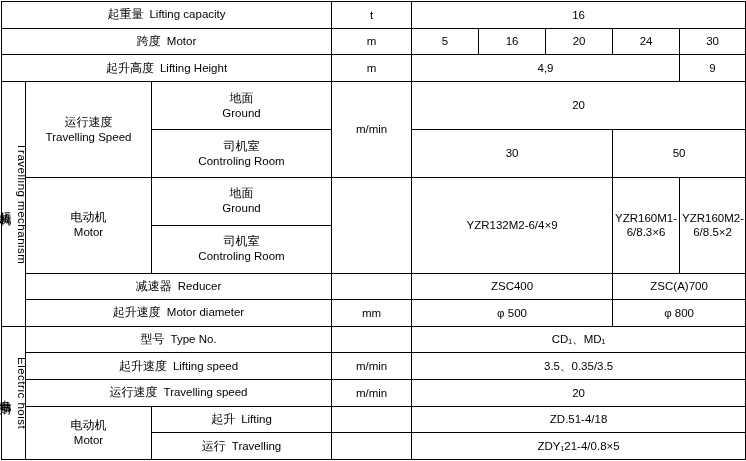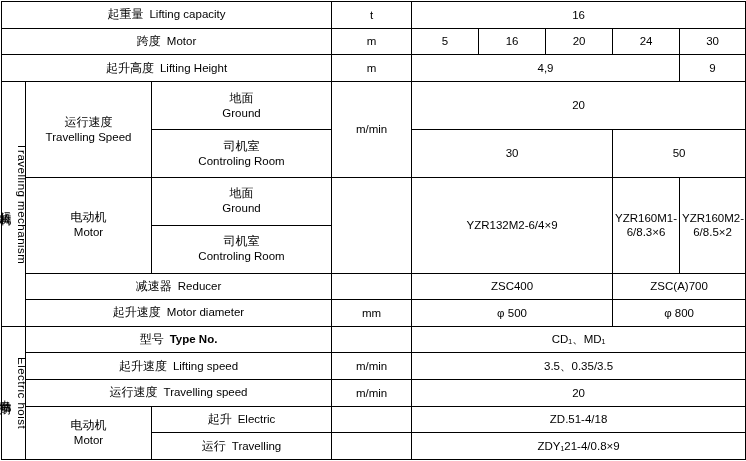--- a/index.html
+++ b/index.html
@@ -81,21 +81,21 @@
     text-orientation: mixed;
     letter-spacing: 0.5px;
   }
   .unit {
     font-size: 11.5px;
   }
   .small {
     font-size: 10px;
   }
   .bold {
-    font-weight: bold;
+    font-weight: normal;
   }
 </style>
 </head>
 <body>
 
 <div class="sheet">
   <table class="spec">
     <colgroup>
       <col style="width:24px">
       <col style="width:126px">
@@ -233,27 +233,27 @@
       <td class="unit">m/min</td>
       <td colspan="5">20</td>
     </tr>
 
     <tr>
       <td rowspan="2" class="label-cn-en">
         <span class="cn">电动机</span>
         <span class="en">Motor</span>
       </td>
       <td class="label-cn-en inline-pair">
-        <span class="cn">起升</span><span class="en">Electric</span>
+        <span class="cn">起升</span><span class="en">Lifting</span>
       </td>
       <td class="unit"></td>
       <td colspan="5">ZD.51-4/18</td>
     </tr>
     <tr>
       <td class="label-cn-en inline-pair">
         <span class="cn">运行</span><span class="en">Travelling</span>
       </td>
       <td class="unit"></td>
-      <td colspan="5">ZDY₁21-4/0.8×9</td>
+      <td colspan="5">ZDY₁21-4/0.8×5</td>
     </tr>
   </tbody>
     </table>
 </div>
 
 </body></html>

